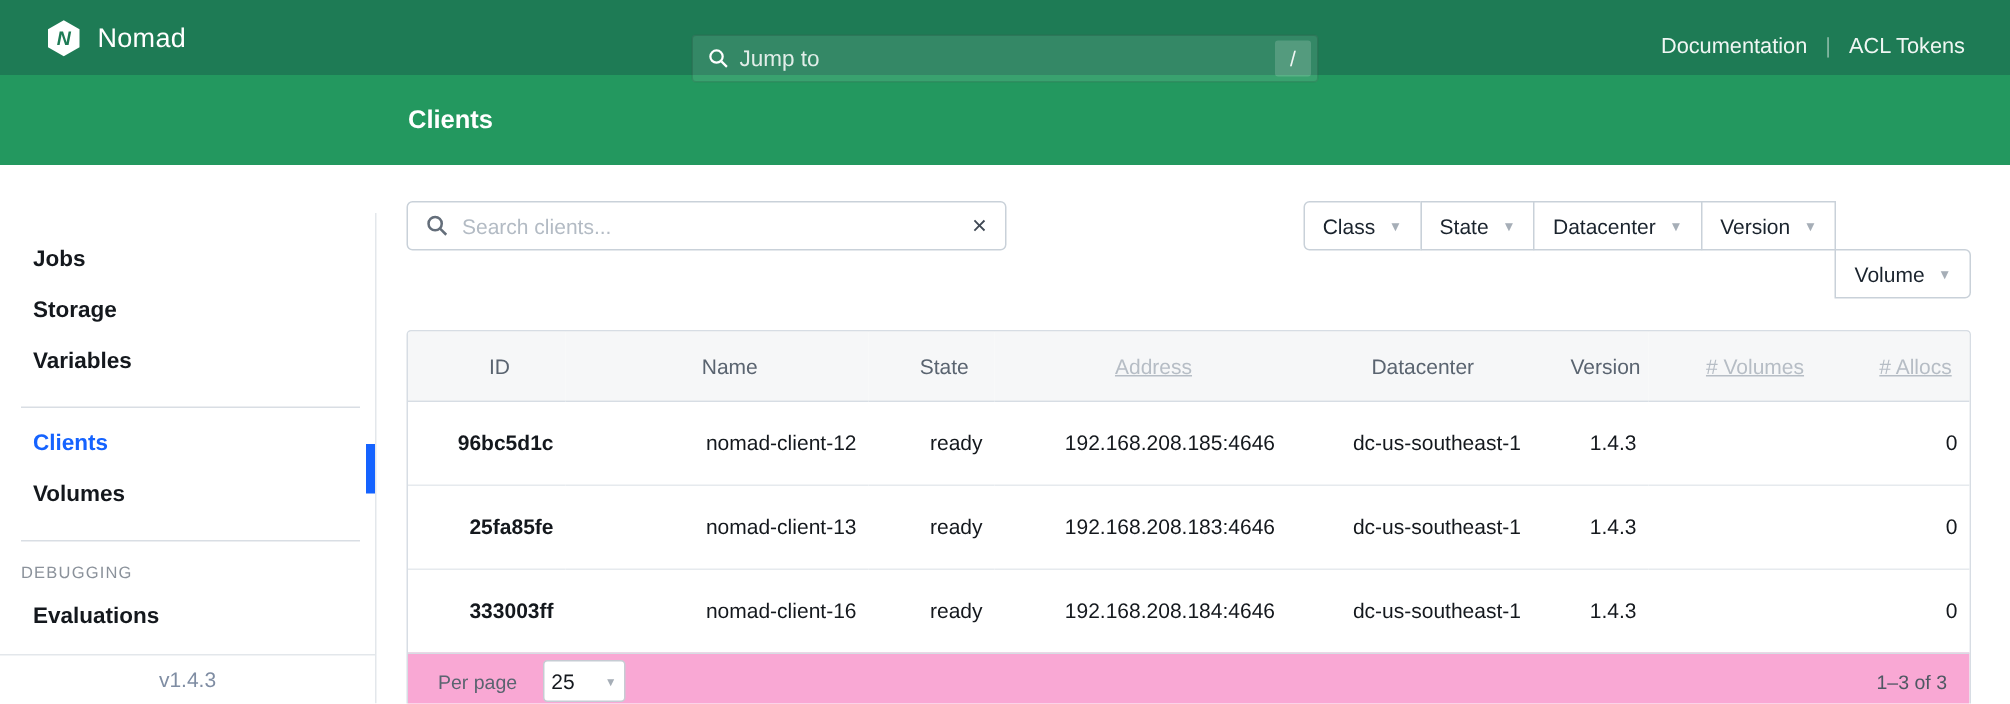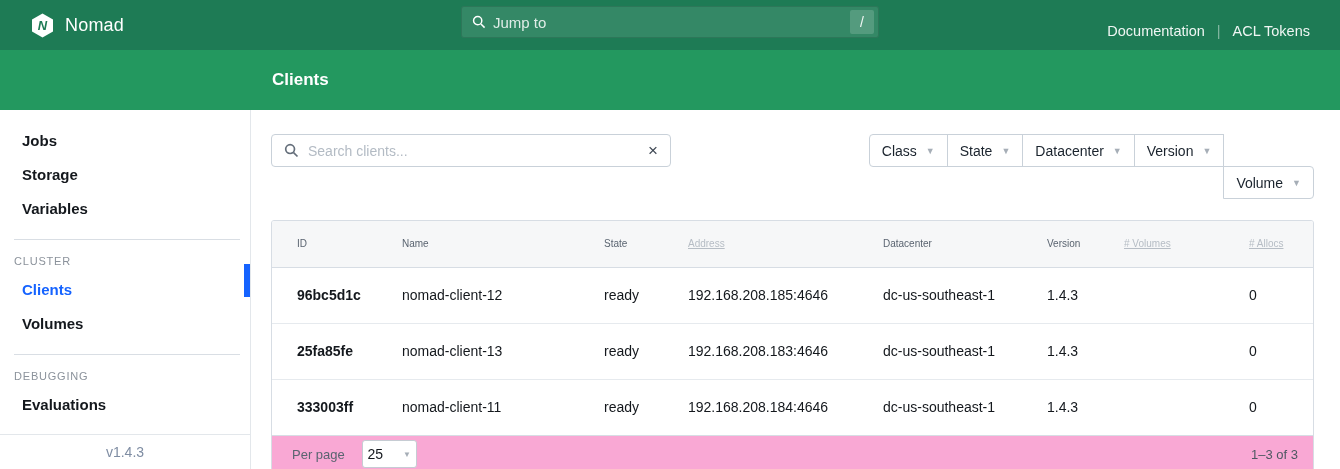--- a/index.html
+++ b/index.html
@@ -5,39 +5,39 @@
   * { margin:0; padding:0; box-sizing:border-box; }
   body {
     width:1340px; height:469px; overflow:hidden; background:#fff;
     font-family:"Liberation Sans", sans-serif; color:#14181d;
   }
   
   .navbar { height:50px; background:#1e7b55; display:flex; align-items:center; position:relative; }
   .brand { display:flex; align-items:center; gap:10px; padding-left:30px; cursor:pointer; }
   .brand-name { color:#ffffff; font-size:18px; font-weight:400; letter-spacing:.2px; }
   .nav-search {
-    position:absolute; left:50%; top:6px; transform:translateX(-50%);
+    position:absolute; left:50%; top:23px; transform:translateX(-50%);
     width:418px; height:32px; background:rgba(255,255,255,.10);
     border:1px solid rgba(0,0,0,.12); border-radius:3px;
     display:flex; align-items:center; padding:0 4px 0 10px; cursor:text;
   }
   .nav-search .ph { color:rgba(255,255,255,.85); font-size:15px; margin-left:7px; flex:1; }
   .kbd { width:24px; height:24px; background:rgba(255,255,255,.16); border-radius:2px;
     color:rgba(255,255,255,.92); display:flex; align-items:center; justify-content:center; font-size:14px; }
   .nav-links { margin-left:auto; padding-right:30px; display:flex; align-items:flex-start; gap:12px;
     color:rgba(255,255,255,.93); font-size:14.5px;margin-top:12px; }
   .nav-links .link { cursor:pointer; }
   .sep { color:rgba(255,255,255,.45); }
   
   .subheader { height:60px; background:#23985f; display:flex; align-items:center; padding-left:272px; }
   .page-title { color:#fff; font-size:17px; font-weight:700; }
   
   .layout { display:flex; height:359px; }
   .sidebar { width:251px; border-right:1px solid #e3e7eb; position:relative;
-    padding-top:22px; display:flex; flex-direction:column; flex:0 0 251px; }
+    padding-top:22px; display:flex; flex-direction:column; flex:0 0 251px;margin-top:32px; }
   .side-item { padding-left:22px; margin-bottom:17px; font-size:15px; font-weight:600; color:#14181d; cursor:pointer; }
   .side-item.active { color:#1563ff; }
   .side-divider { border:0; border-top:1px solid #d9dee4; margin:5px 10px 15px 14px; }
   .section-label { font-size:11px; font-weight:400; color:#8b929b; letter-spacing:.8px; margin:0 0 14px 14px; }
   .active-bar { position:absolute; right:0; top:154px; width:6px; height:33px; background:#1563ff; }
   .sidebar-footer { margin-top:auto; border-top:1px solid #e3e7eb; height:35px;
     display:flex; align-items:center; justify-content:center; color:#7f8da3; font-size:14px; }
   
   .main { flex:1; padding:24px 28px 0 20px; }
   .toolbar { display:flex; justify-content:space-between; margin-bottom:21px; }
@@ -47,25 +47,25 @@
   .clear-x { color:#3f4854; font-size:17px; line-height:1; cursor:pointer; }
   .filters { display:flex; }
   .filter-btn { height:33px; background:#fff; border:1px solid #c9d1d9; margin-left:-1px;
     padding:0 12px; display:flex; align-items:center; gap:9px; font-size:14px; color:#1a232d; cursor:pointer; }
   .filter-btn:first-child { border-radius:4px 0 0 4px; margin-left:0; }
   .filter-btn:last-child { border-radius:0 4px 4px 0;margin-top:32px; }
   .caret { color:#a6aeb7; font-size:9px; }
   
   .table-card { border:1px solid #d7dde4; border-radius:3px; overflow:hidden; }
   table { width:100%; border-collapse:collapse; table-layout:fixed; font-size:14px; }
-  thead th { background:#f6f7f8; height:46px; text-align:left; padding:0 8px 0 25px;
-    font-weight:400; color:#5a6470; border-bottom:1px solid #d7dde4; font-size:10px; cursor:pointer; }
+  thead th { background:#f6f7f8; height:46px; text-align:center; padding:0 8px 0 25px;
+    font-weight:400; color:#5a6470; border-bottom:1px solid #d7dde4; font-size:14px; cursor:pointer; }
   thead th.muted { color:#b6bdc5; cursor:default;text-decoration:underline; }
   tbody td { height:56px; padding:0 8px 0 25px; color:#14181d; border-top:1px solid #e6eaee;
-    white-space:nowrap; overflow:hidden; }
+    white-space:nowrap; overflow:hidden;text-align:right; }
   tbody tr { cursor:pointer; background:#fff; }
   tbody tr:first-child td { border-top:0; }
   td.id-cell { font-weight:700; }
   .table-footer { background:#f9a8d4; border-top:1px solid #d7dde4; height:37px;
     display:flex; align-items:center; padding:0 15px 0 20px; font-size:13px; color:#5a6470; }
   .per-page-select { margin-left:17px; width:55px; height:28px; background:#fff;
     border:1px solid #c6ccd3; border-radius:3px; display:flex; align-items:center;
     justify-content:center; gap:20px; font-size:14px; color:#14181d; cursor:pointer; }
   .per-page-select .caret { font-size:8px; }
   .range { margin-left:auto; color:#4e5862; }
@@ -107,21 +107,20 @@
 </div>
 
 <div class="layout">
 
   <aside class="sidebar">
     <div class="side-item">Jobs</div>
     <div class="side-item">Storage</div>
     <div class="side-item">Variables</div>
 
     <hr class="side-divider">
-    <div class="section-label">CLUSTER</div>
     <div class="side-item active">Clients</div>
     <div class="side-item">Volumes</div>
 
     <hr class="side-divider">
     <div class="section-label">DEBUGGING</div>
     <div class="side-item">Evaluations</div>
 
     <div class="active-bar"></div>
 
     <div class="sidebar-footer">
@@ -206,21 +205,21 @@
             <td>nomad-client-13</td>
             <td>ready</td>
             <td>192.168.208.183:4646</td>
             <td>dc-us-southeast-1</td>
             <td>1.4.3</td>
             <td></td>
             <td>0</td>
           </tr>
           <tr>
             <td class="id-cell">333003ff</td>
-            <td>nomad-client-11</td>
+            <td>nomad-client-16</td>
             <td>ready</td>
             <td>192.168.208.184:4646</td>
             <td>dc-us-southeast-1</td>
             <td>1.4.3</td>
             <td></td>
             <td>0</td>
           </tr>
         </tbody>
       </table>
 

